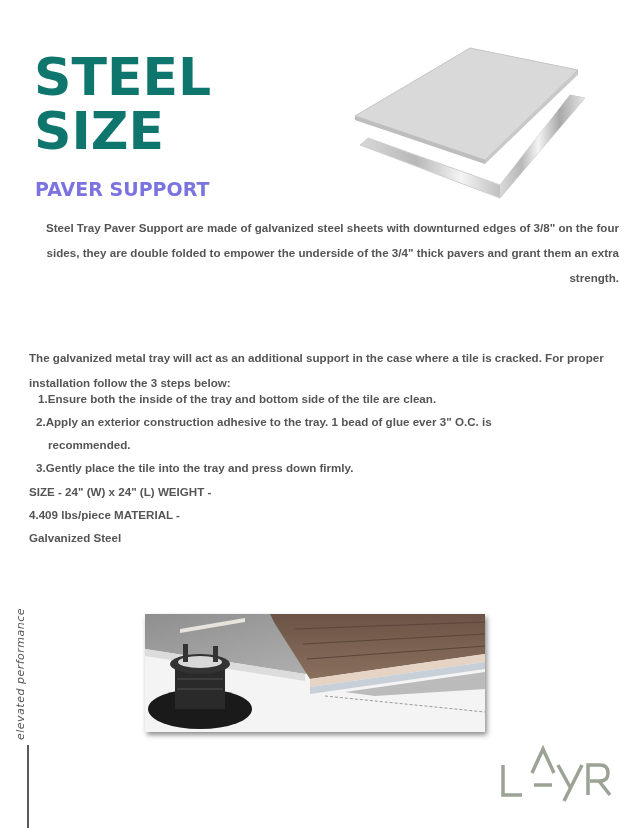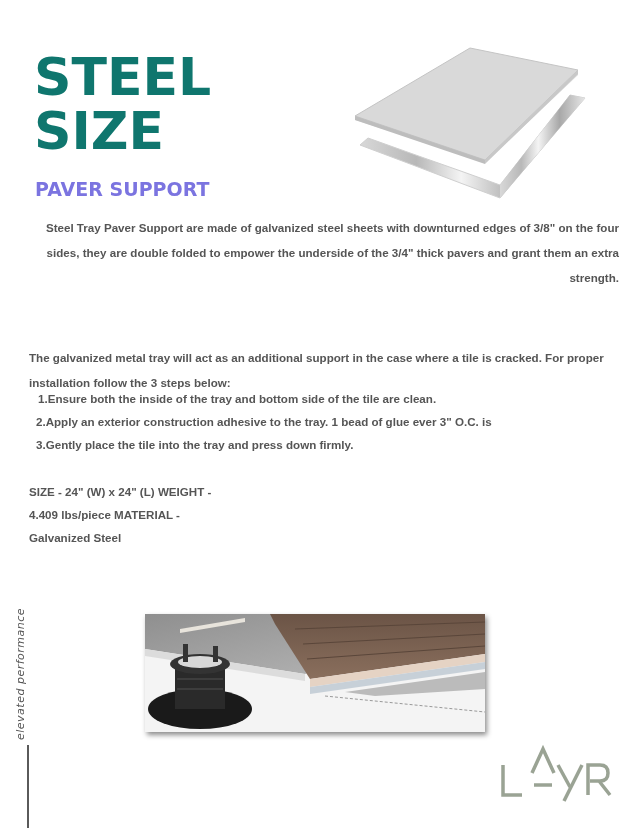--- a/index.html
+++ b/index.html
@@ -87,20 +87,21 @@
   <polygon points="5,76 135,120 135,124 5,80" fill="#bdbdbd"></polygon>
   <polygon points="135,120 228,30 228,34 135,124" fill="#c8c8c8"></polygon>
 </svg>
 
 <div class="body-text para1">Steel Tray Paver Support are made of galvanized steel sheets with downturned edges of 3/8" on the four sides, they are double folded to empower the underside of the 3/4" thick pavers and grant them an extra strength.</div>
 <div class="body-text para2">The galvanized metal tray will act as an additional support in the case where a tile is cracked. For proper installation follow the 3 steps below:</div>
 
 <div class="steps">
   <div class="step1">1.Ensure both the inside of the tray and bottom side of the tile are clean.</div>
   <div>2.Apply an exterior construction adhesive to the tray. 1 bead of glue ever 3" O.C. is</div>
+  <div class="cont">recommended.</div>
   <div>3.Gently place the tile into the tray and press down firmly.</div>
 </div>
 
 <div class="specs">
   <div>SIZE - 24" (W) x 24" (L) WEIGHT -</div>
   <div>4.409 lbs/piece MATERIAL -</div>
   <div>Galvanized Steel</div>
 </div>
 
 <div class="vertical-tag">

